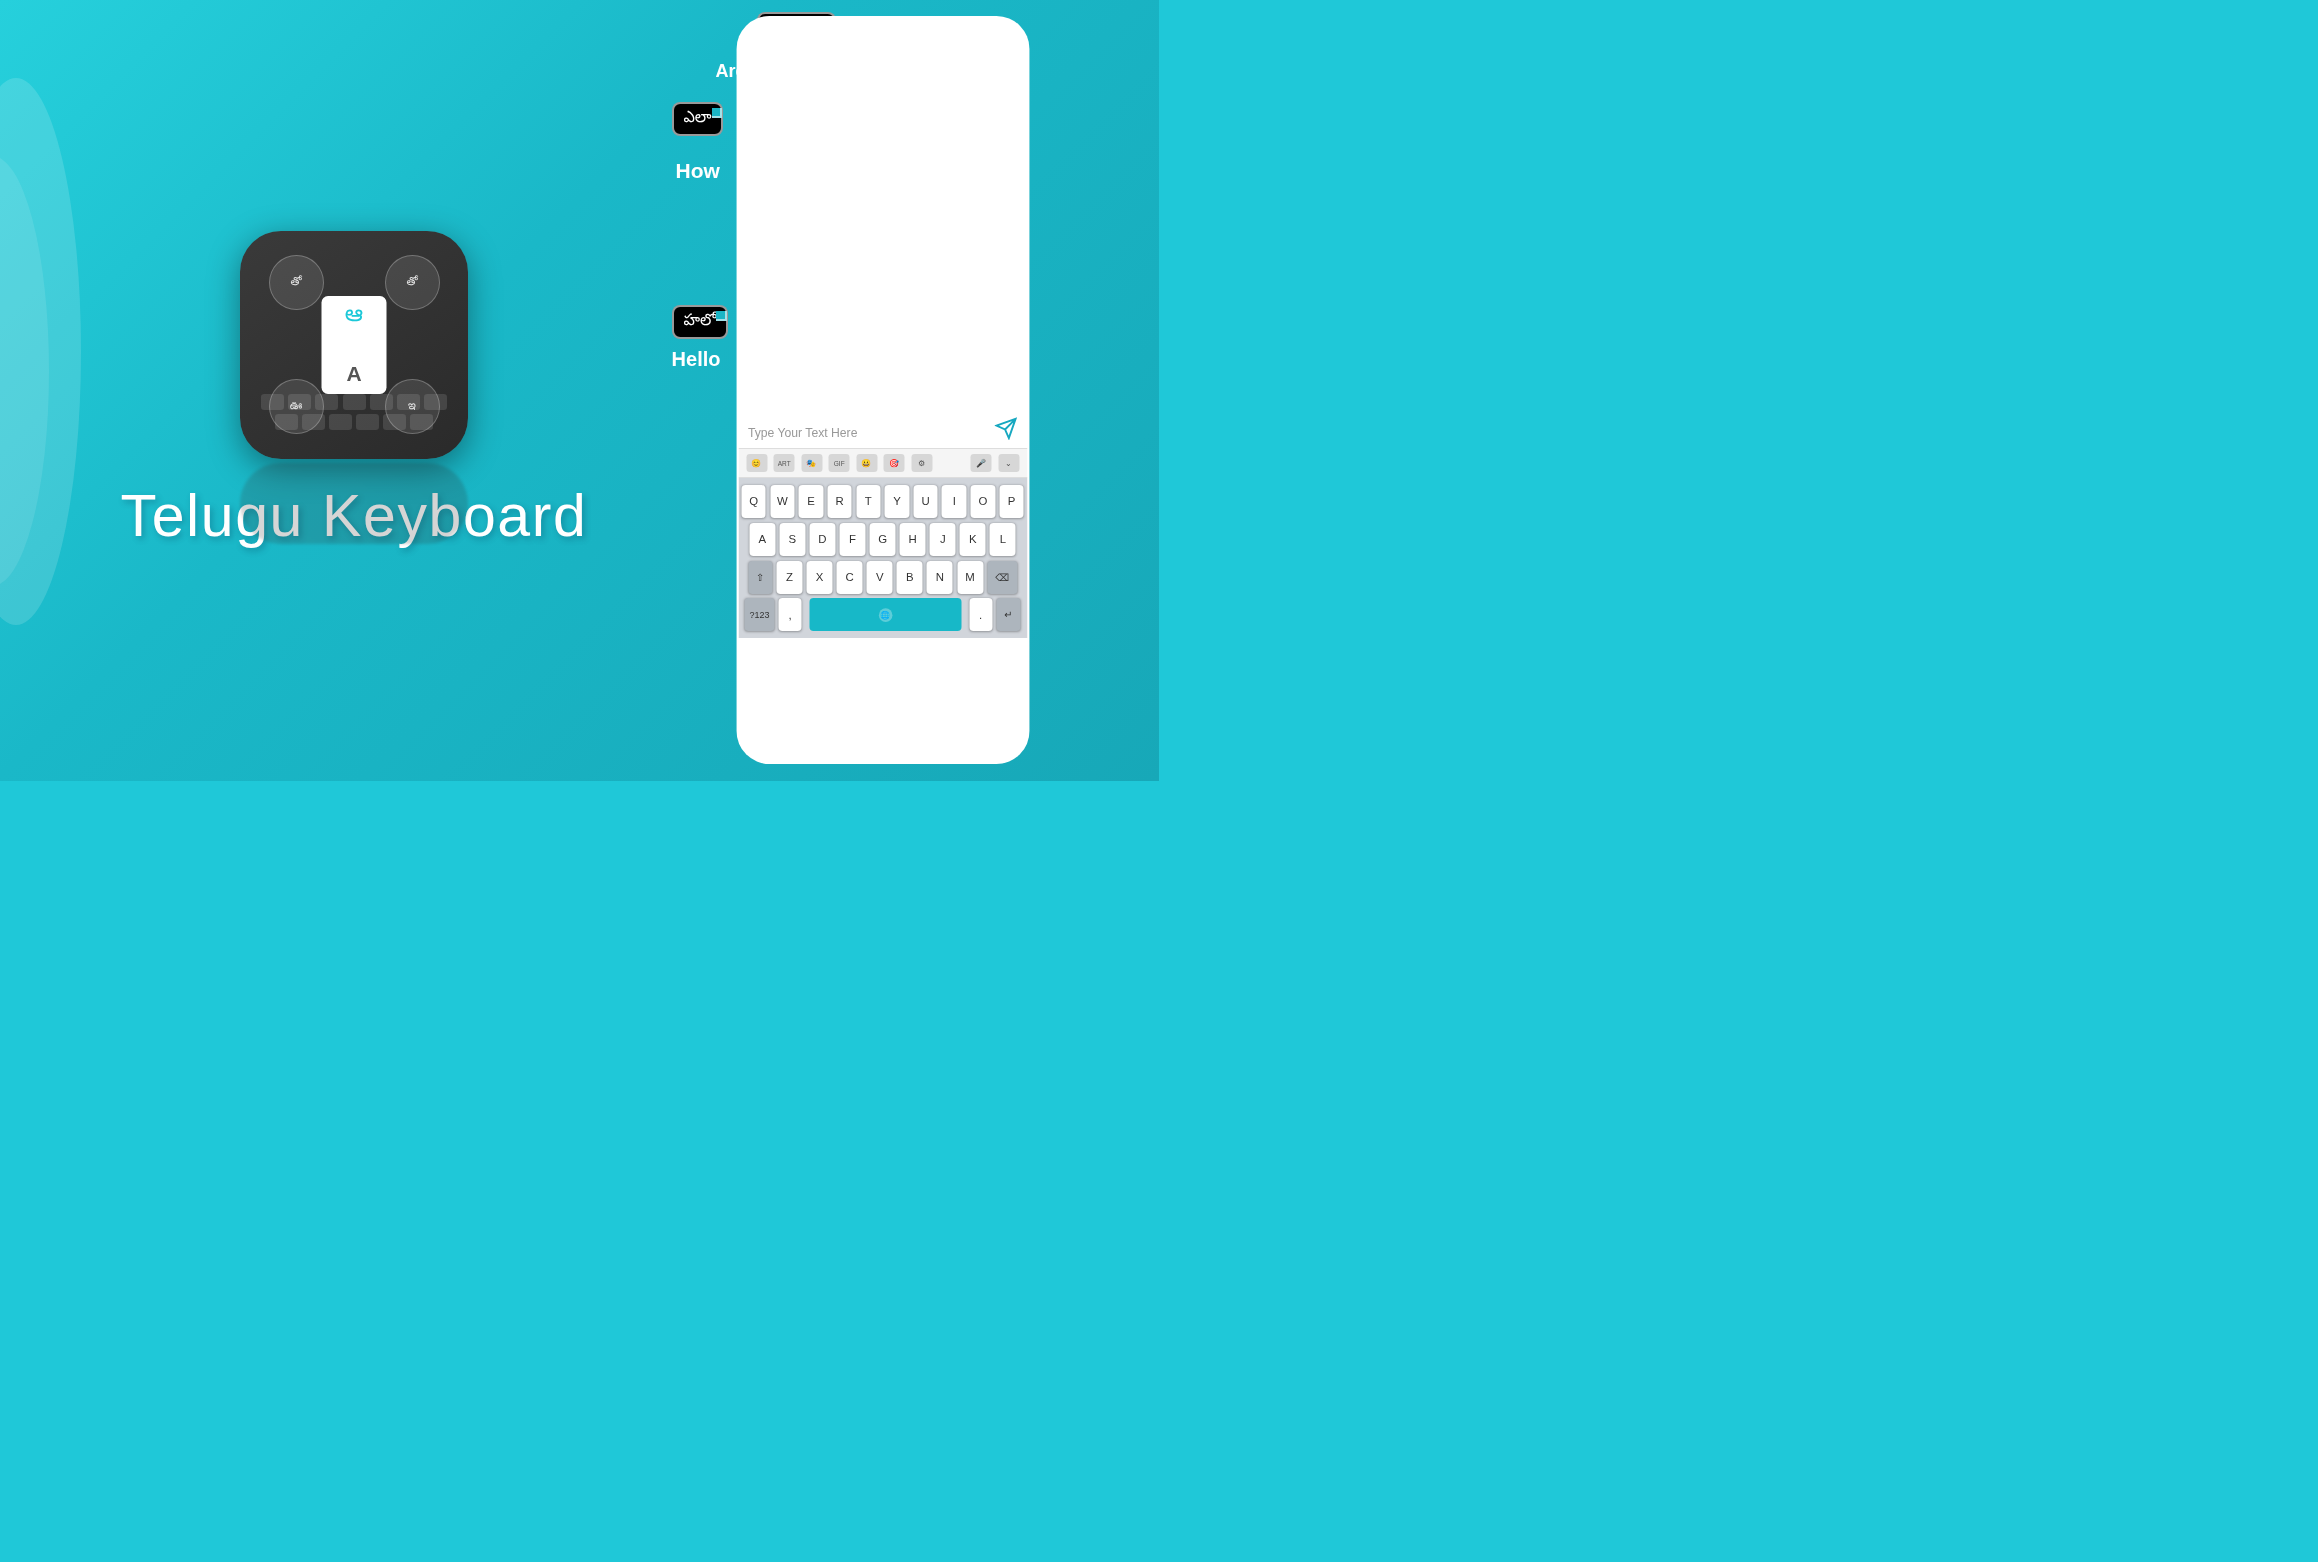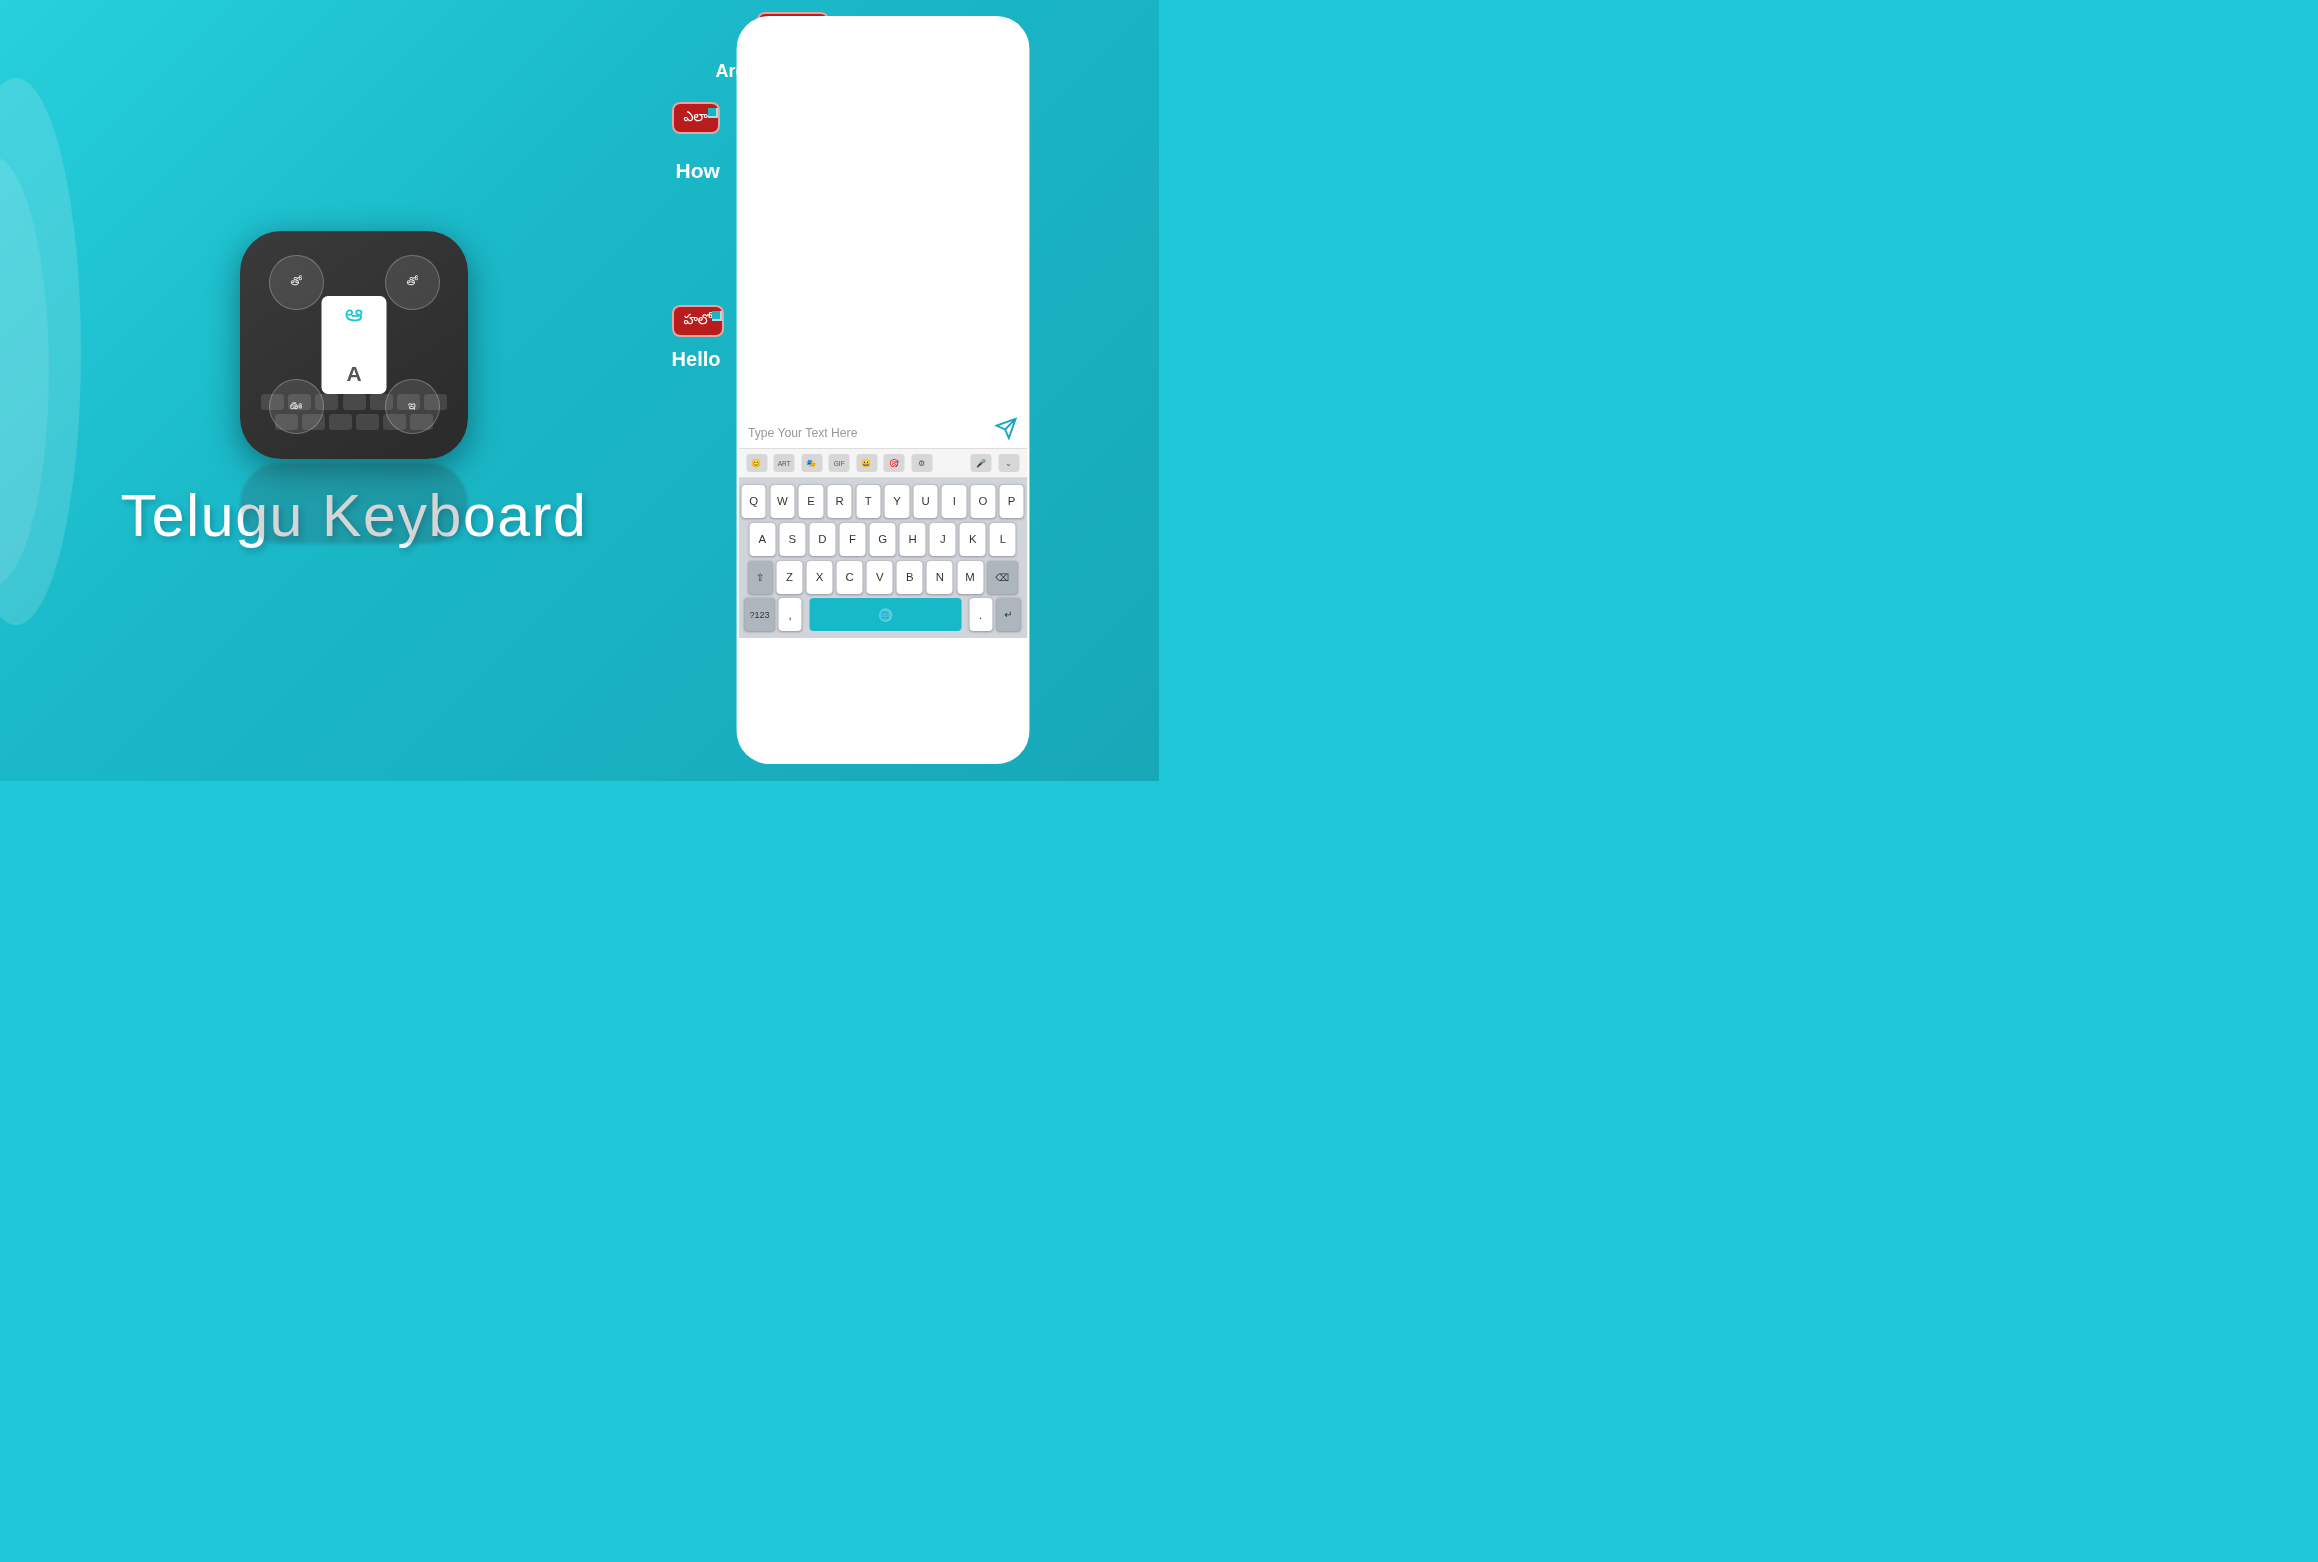--- a/index.html
+++ b/index.html
@@ -183,25 +183,25 @@
     }
 
     
     .bubble-container {
       position: absolute;
       inset: 0;
     }
 
     .bubble {
       position: absolute;
-      background: #b91c1c;
+      background: #000000;
       border: 2px solid rgba(255,255,255,0.6);
       border-radius: 8.1px;
       color: white;
-      font-size: 14px;
+      font-size: 16px;
       padding: 4.1px 9.8px;
       white-space: nowrap;
       font-family: Arial, sans-serif;
     }
 
     .bubble::after {
       content: '';
       position: absolute;
       width: 8.1px;
       height: 8.1px;

